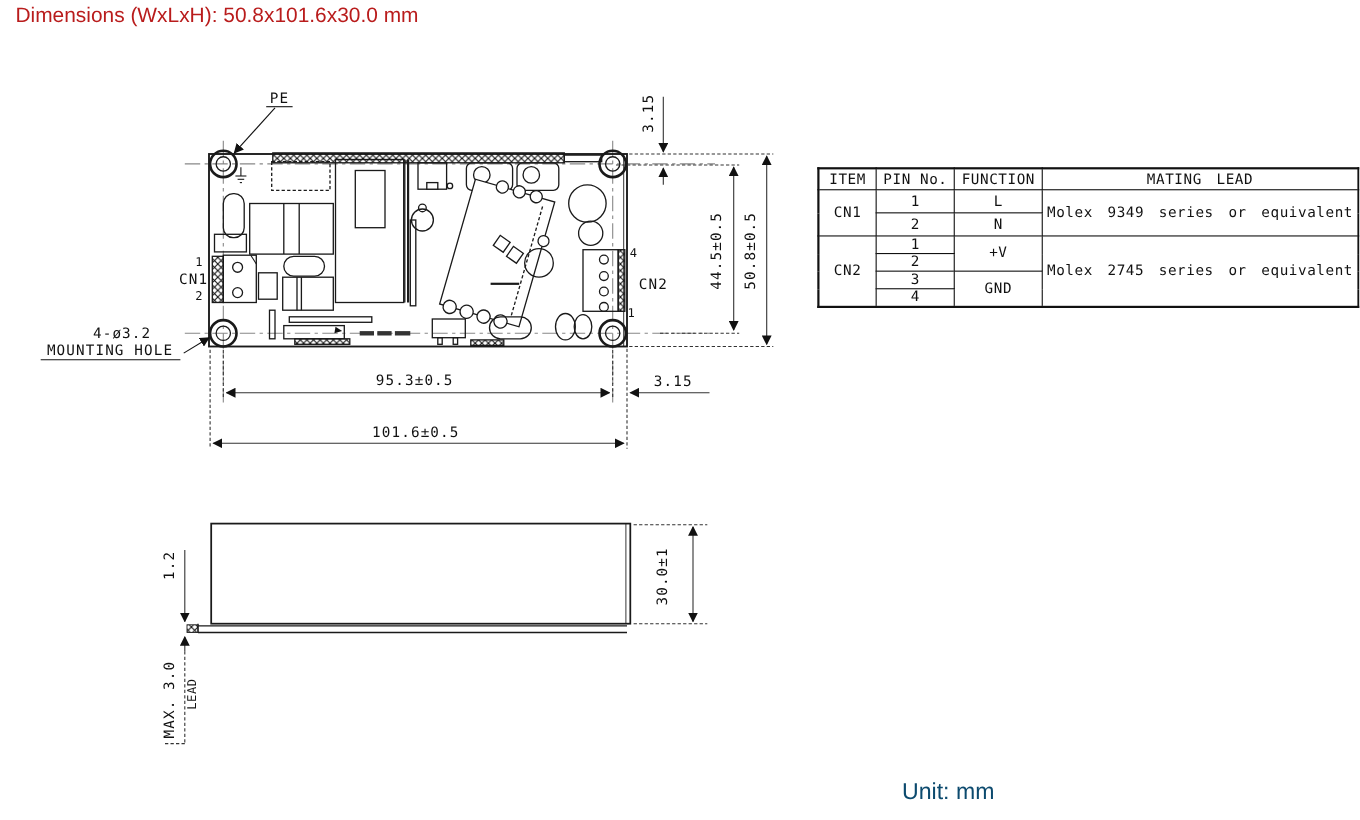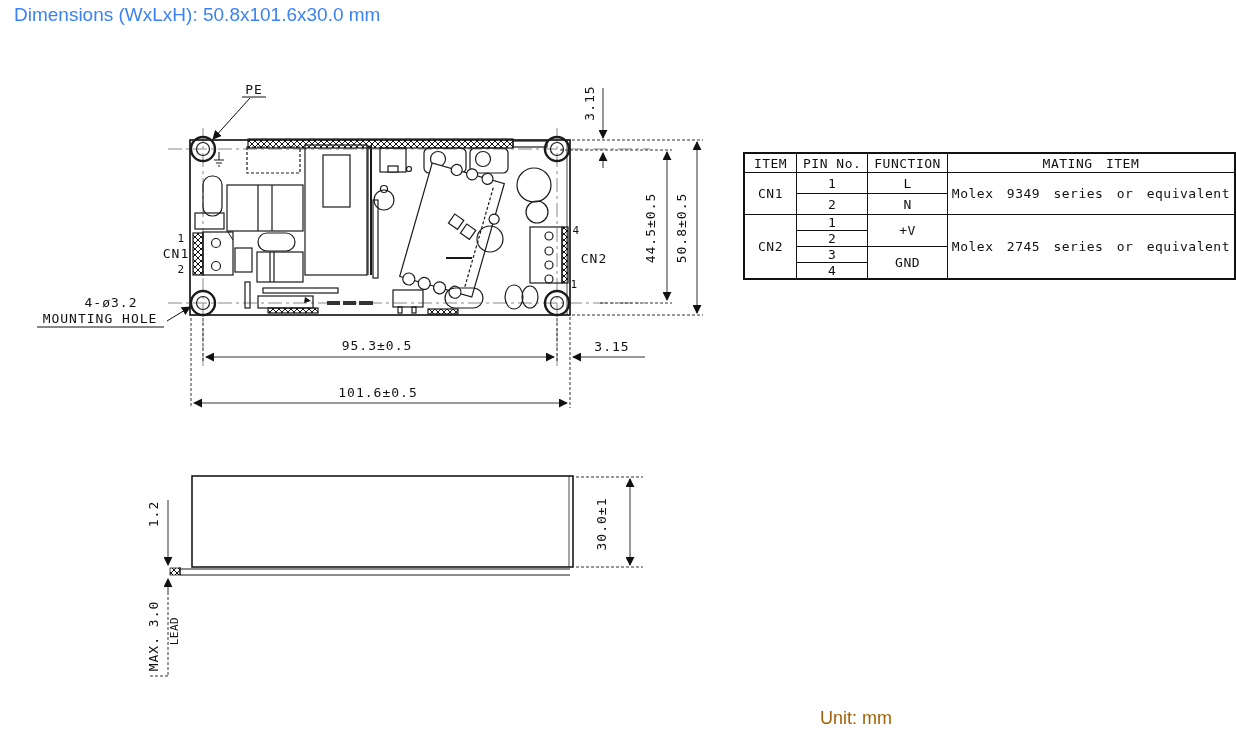--- a/index.html
+++ b/index.html
@@ -1,19 +1,19 @@
 <!DOCTYPE html>
 <html><head>
 <meta charset="utf-8">
 <style>
   html,body{margin:0;padding:0;background:#fff;}
   .page{position:relative;width:1236px;height:745px;background:#fff;overflow:hidden;
         font-family:"Liberation Sans",sans-serif;color:#000;}
-  .page-title{position:absolute;left:14px;top:4px;font-size:19px;color:#3b82f6;}
-  .unit-note{position:absolute;left:820px;top:708px;font-size:18px;color:#a16207;}
+  .page-title{position:absolute;left:14px;top:4px;font-size:19px;color:#b91c1c;}
+  .unit-note{position:absolute;left:820px;top:708px;font-size:21px;color:#0c4a6e;}
   svg.drawing{position:absolute;left:0;top:0;}
   svg text{font-family:"DejaVu Sans Mono",monospace;fill:#111;}
   .cad{font-size:13px;letter-spacing:1px;}
   .cad-sm{font-size:11px;letter-spacing:0.5px;}
   
   table.conn{position:absolute;left:743px;top:152px;border-collapse:collapse;
      font-family:"DejaVu Sans Mono",monospace;font-size:13px;letter-spacing:0.5px;
      color:#111;border:2px solid #111;table-layout:fixed;}
   table.conn th,table.conn td{border:1px solid #111;padding:0 4px;text-align:center;
      font-weight:normal;white-space:nowrap;overflow:hidden;}
@@ -252,21 +252,21 @@
       <text class="cad-sm" x="178" y="631" text-anchor="middle" transform="rotate(-90 178 631)">LEAD</text>
     </g>
   </svg>
 
   <table class="conn">
     <tbody>
         <tr>
       <th class="h-item">ITEM</th>
       <th class="h-pin">PIN No.</th>
       <th class="h-fn">FUNCTION</th>
-      <th class="mating">MATING ITEM</th>
+      <th class="mating">MATING LEAD</th>
     </tr>
     <tr class="r-cn1">
       <td rowspan="2">CN1</td>
       <td>1</td>
       <td>L</td>
       <td class="mating" rowspan="2">Molex 9349 series or equivalent</td>
     </tr>
     <tr class="r-cn1">
       <td>2</td>
       <td>N</td>

